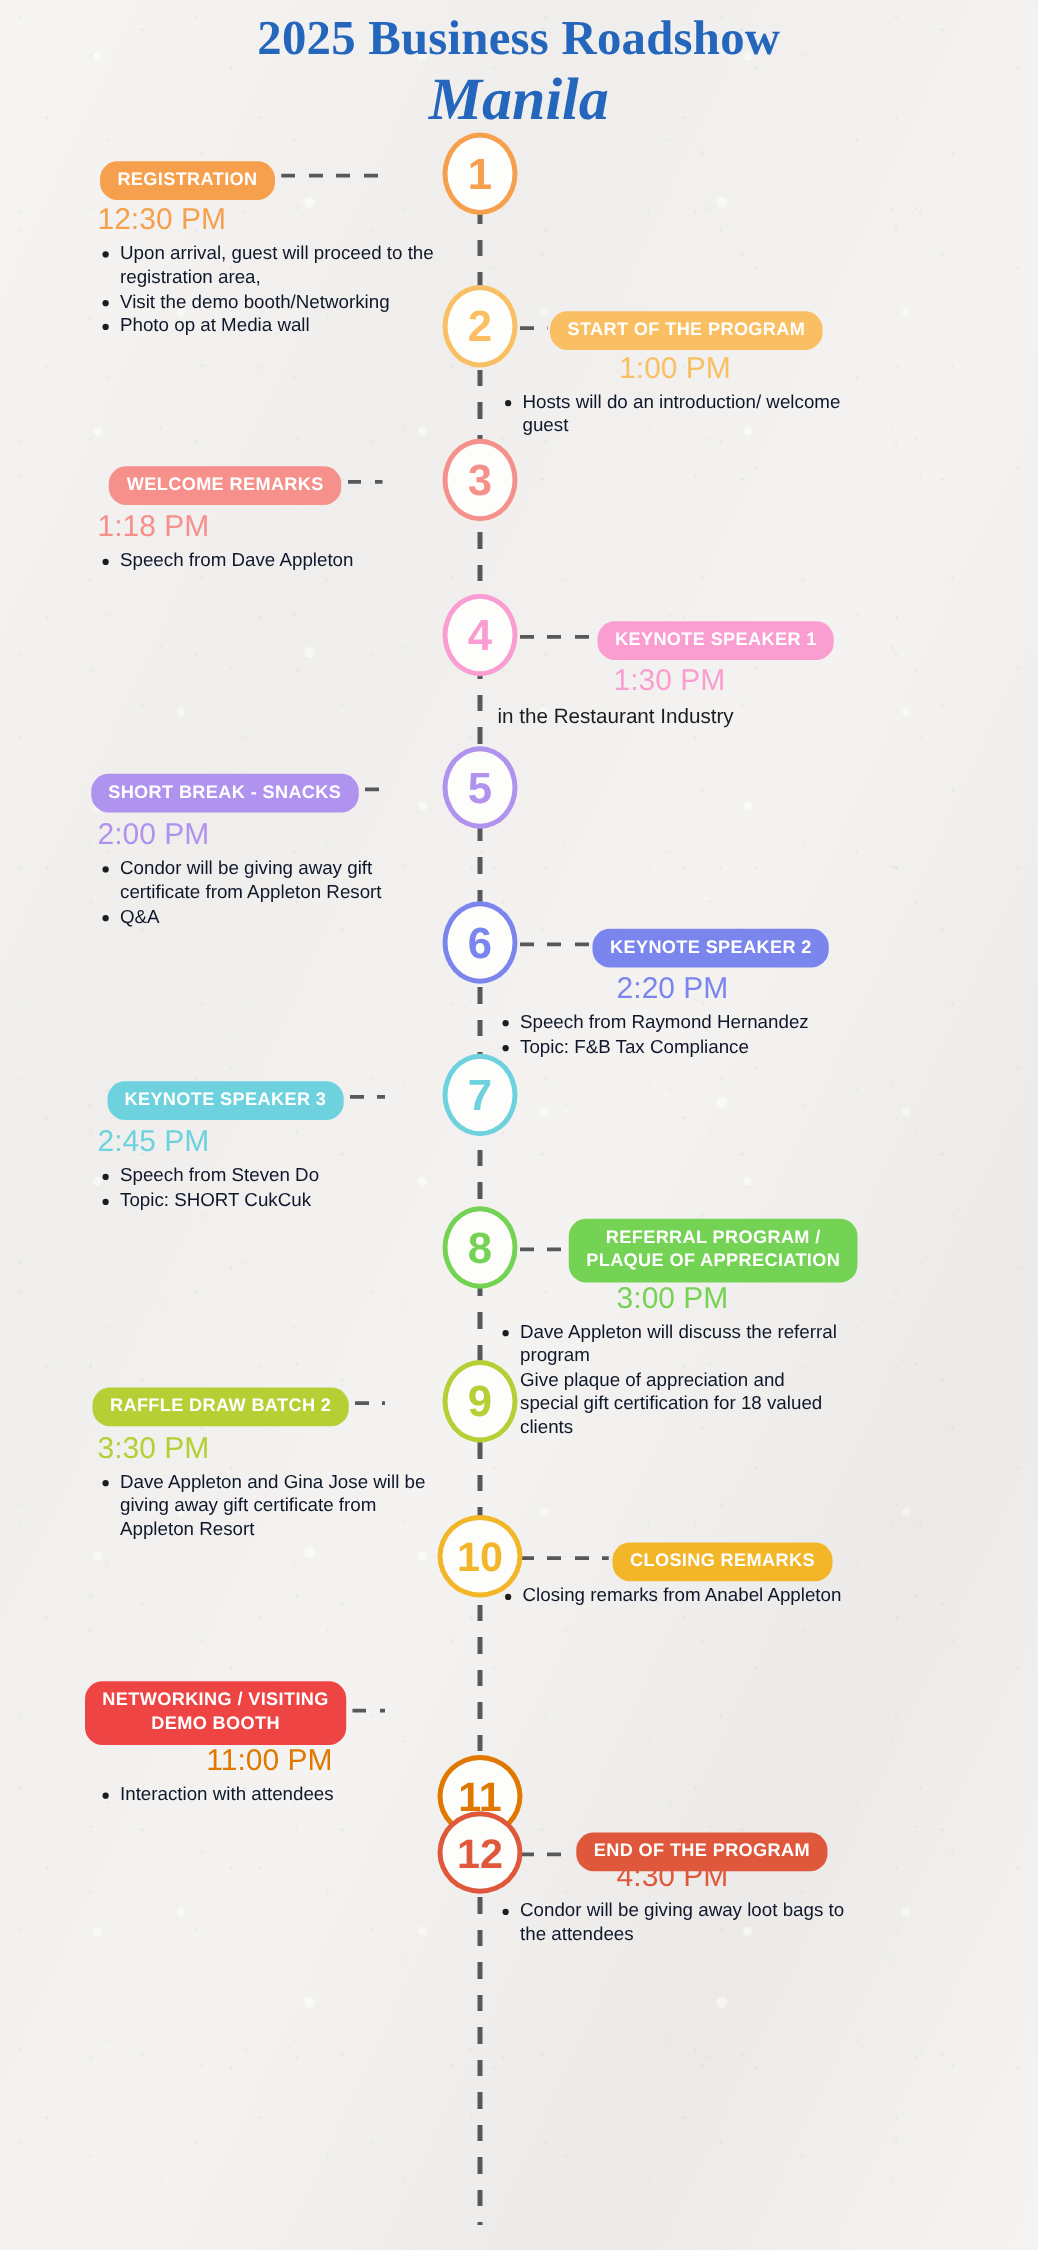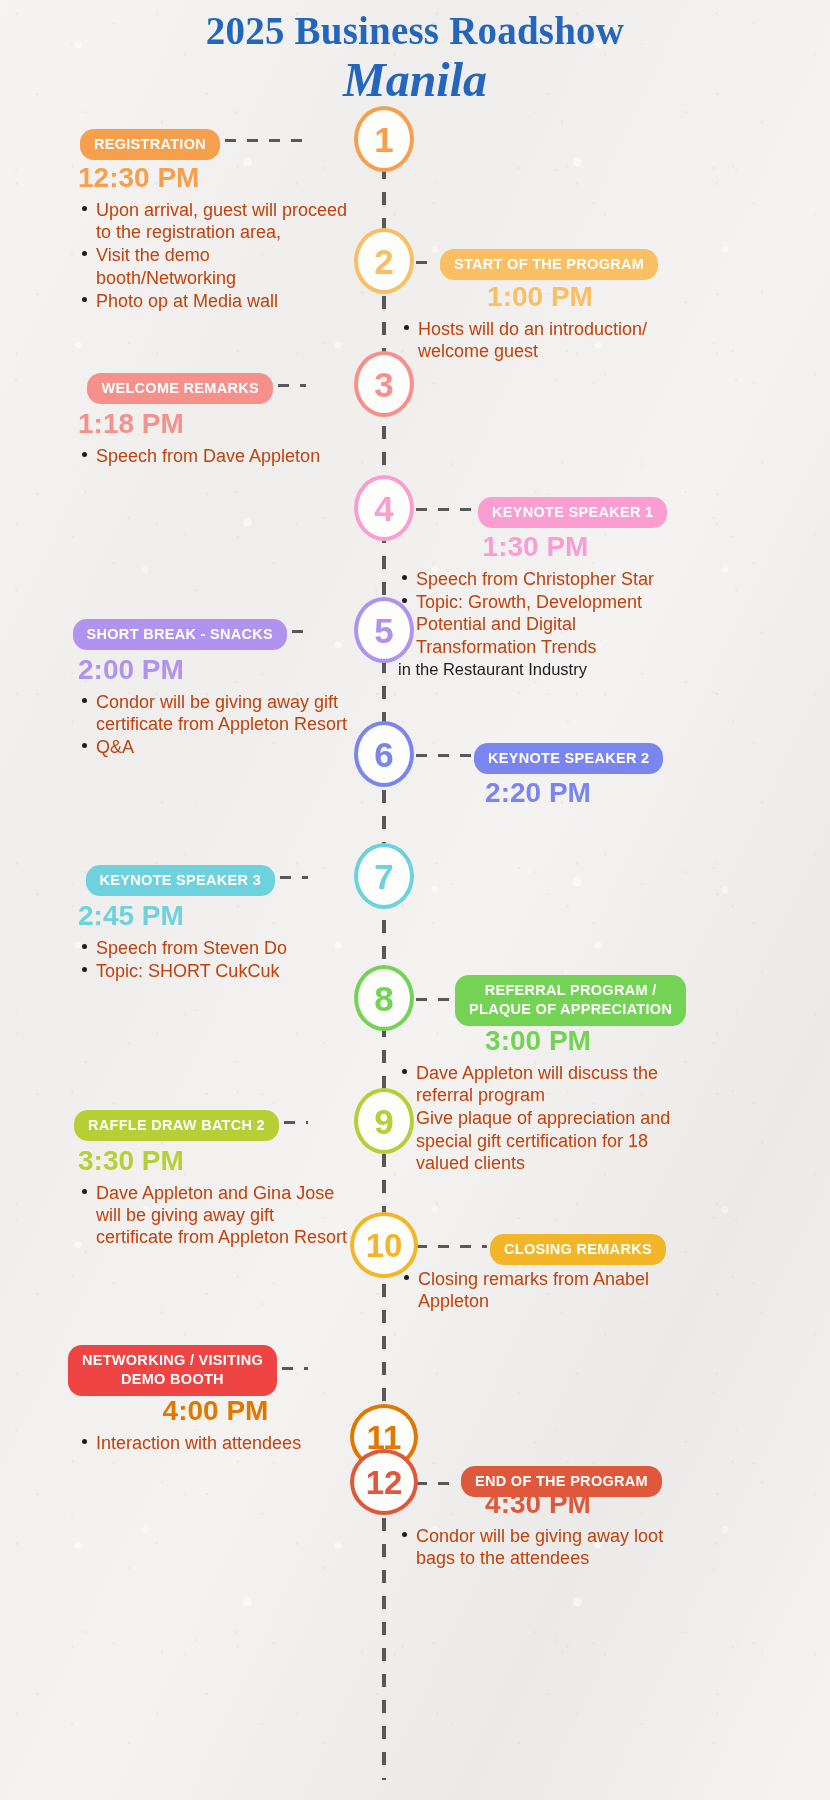--- a/index.html
+++ b/index.html
@@ -78,25 +78,25 @@
   .pill{
     position:absolute;z-index:5;
     color:#fff;font-weight:bold;font-size:14.5px;letter-spacing:.3px;
     padding:6px 14px 7px;border-radius:14px;white-space:nowrap;
     line-height:1.25;
   }
   .pill.two{white-space:normal;text-align:center;line-height:1.3;}
 
   
   .block{position:absolute;z-index:3;}
-  .time{font-size:28px;font-weight:bold;line-height:1.1;margin-bottom:5px;}
+  .time{font-size:24px;font-weight:normal;line-height:1.1;margin-bottom:5px;}
   .bl{margin:0;padding:0;list-style:none;}
   .bl li{
     position:relative;padding-left:18px;margin-bottom:1px;
-    font-size:18px;color:#c2410c;line-height:1.24;
+    font-size:15px;color:#0f172a;line-height:1.24;
   }
   .bl li:before{
     content:"";position:absolute;left:4px;top:7px;
     width:5px;height:5px;border-radius:50%;background:#1d1d1d;
   }
   .plain{font-size:16.5px;color:#1d1d1d;line-height:1.24;}
 </style>
 </head>
 <body>
 
@@ -145,24 +145,20 @@
         <li>Speech from Dave Appleton</li>
       </ul>
     </div>
     <div class="conn" style="left: 372px; width: 105px; top: 508px;"></div>
     <div class="node" style="top: 476px;">
       <div class="circle" style="border-color: rgb(250, 158, 209); color: rgb(250, 158, 209);">4</div>
     </div>
     <div class="pill" style="background: rgb(250, 158, 209); top: 497px; left: 478px; white-space: nowrap;">KEYNOTE SPEAKER 1</div>
     <div class="block" style="top: 532px; left: 398px; width: 275px;">
       <div class="time" style="color: rgb(250, 158, 209); text-align: center;">1:30 PM</div>
-      <ul class="bl">
-        <li>Speech from Christopher Star</li>
-        <li>Topic: Growth, Development Potential and Digital Transformation Trends</li>
-      </ul>
       <div class="plain">in the Restaurant Industry</div>
     </div>
     <div class="conn" style="left: 292px; width: 15px; top: 630px;"></div>
     <div class="node" style="top: 598px;">
       <div class="circle" style="border-color: rgb(176, 146, 239); color: rgb(176, 146, 239);">5</div>
     </div>
     <div class="pill" style="background: rgb(176, 146, 239); top: 619px; right: 543px; white-space: nowrap;">SHORT BREAK - SNACKS</div>
     <div class="block" style="top: 655px; left: 78px; width: 270px;">
       <div class="time" style="color: rgb(176, 146, 239); text-align: left;">2:00 PM</div>
       <ul class="bl">
@@ -170,20 +166,24 @@
         <li>Q&amp;A</li>
       </ul>
     </div>
     <div class="conn" style="left: 372px; width: 100px; top: 754px;"></div>
     <div class="node" style="top: 722px;">
       <div class="circle" style="border-color: rgb(123, 133, 238); color: rgb(123, 133, 238);">6</div>
     </div>
     <div class="pill" style="background: rgb(123, 133, 238); top: 743px; left: 474px; white-space: nowrap;">KEYNOTE SPEAKER 2</div>
     <div class="block" style="top: 778px; left: 398px; width: 280px;">
       <div class="time" style="color: rgb(123, 133, 238); text-align: center;">2:20 PM</div>
+      <ul class="bl">
+        <li>Speech from Raymond Hernandez</li>
+        <li>Topic: F&amp;B Tax Compliance</li>
+      </ul>
     </div>
     <div class="conn" style="left: 280px; width: 28px; top: 876px;"></div>
     <div class="node" style="top: 844px;">
       <div class="circle" style="border-color: rgb(110, 210, 222); color: rgb(110, 210, 222);">7</div>
     </div>
     <div class="pill" style="background: rgb(110, 210, 222); top: 865px; right: 555px; white-space: nowrap;">KEYNOTE SPEAKER 3</div>
     <div class="block" style="top: 901px; left: 78px; width: 270px;">
       <div class="time" style="color: rgb(110, 210, 222); text-align: left;">2:45 PM</div>
       <ul class="bl">
         <li>Speech from Steven Do</li>
@@ -224,21 +224,21 @@
         <li>Closing remarks from Anabel Appleton</li>
       </ul>
     </div>
     <div class="conn" style="left: 282px; width: 26px; top: 1367px;"></div>
     <div class="node" style="top: 1405px;">
       <div class="circle wide" style="border-color: rgb(224, 120, 0); color: rgb(224, 120, 0);">11</div>
     </div>
     <div class="pill two" style="background: #ef4444; top: 1345px; right: 553px; max-width: 215px; white-space: pre-line;">NETWORKING / VISITING
 DEMO BOOTH</div>
     <div class="block" style="top: 1396px; left: 78px; width: 275px;">
-      <div class="time" style="color: rgb(224, 120, 0); text-align: center;">4:00 PM</div>
+      <div class="time" style="color: rgb(224, 120, 0); text-align: center;">11:00 PM</div>
       <ul class="bl">
         <li>Interaction with attendees</li>
       </ul>
     </div>
     <div class="conn" style="left: 372px; width: 86px; top: 1482px;"></div>
     <div class="node" style="top: 1450px;">
       <div class="circle wide" style="border-color: rgb(224, 88, 60); color: rgb(224, 88, 60);">12</div>
     </div>
     <div class="pill" style="background: rgb(224, 88, 60); top: 1466px; left: 461px; white-space: nowrap;">END OF THE PROGRAM</div>
     <div class="block" style="top: 1489px; left: 398px; width: 280px;">

